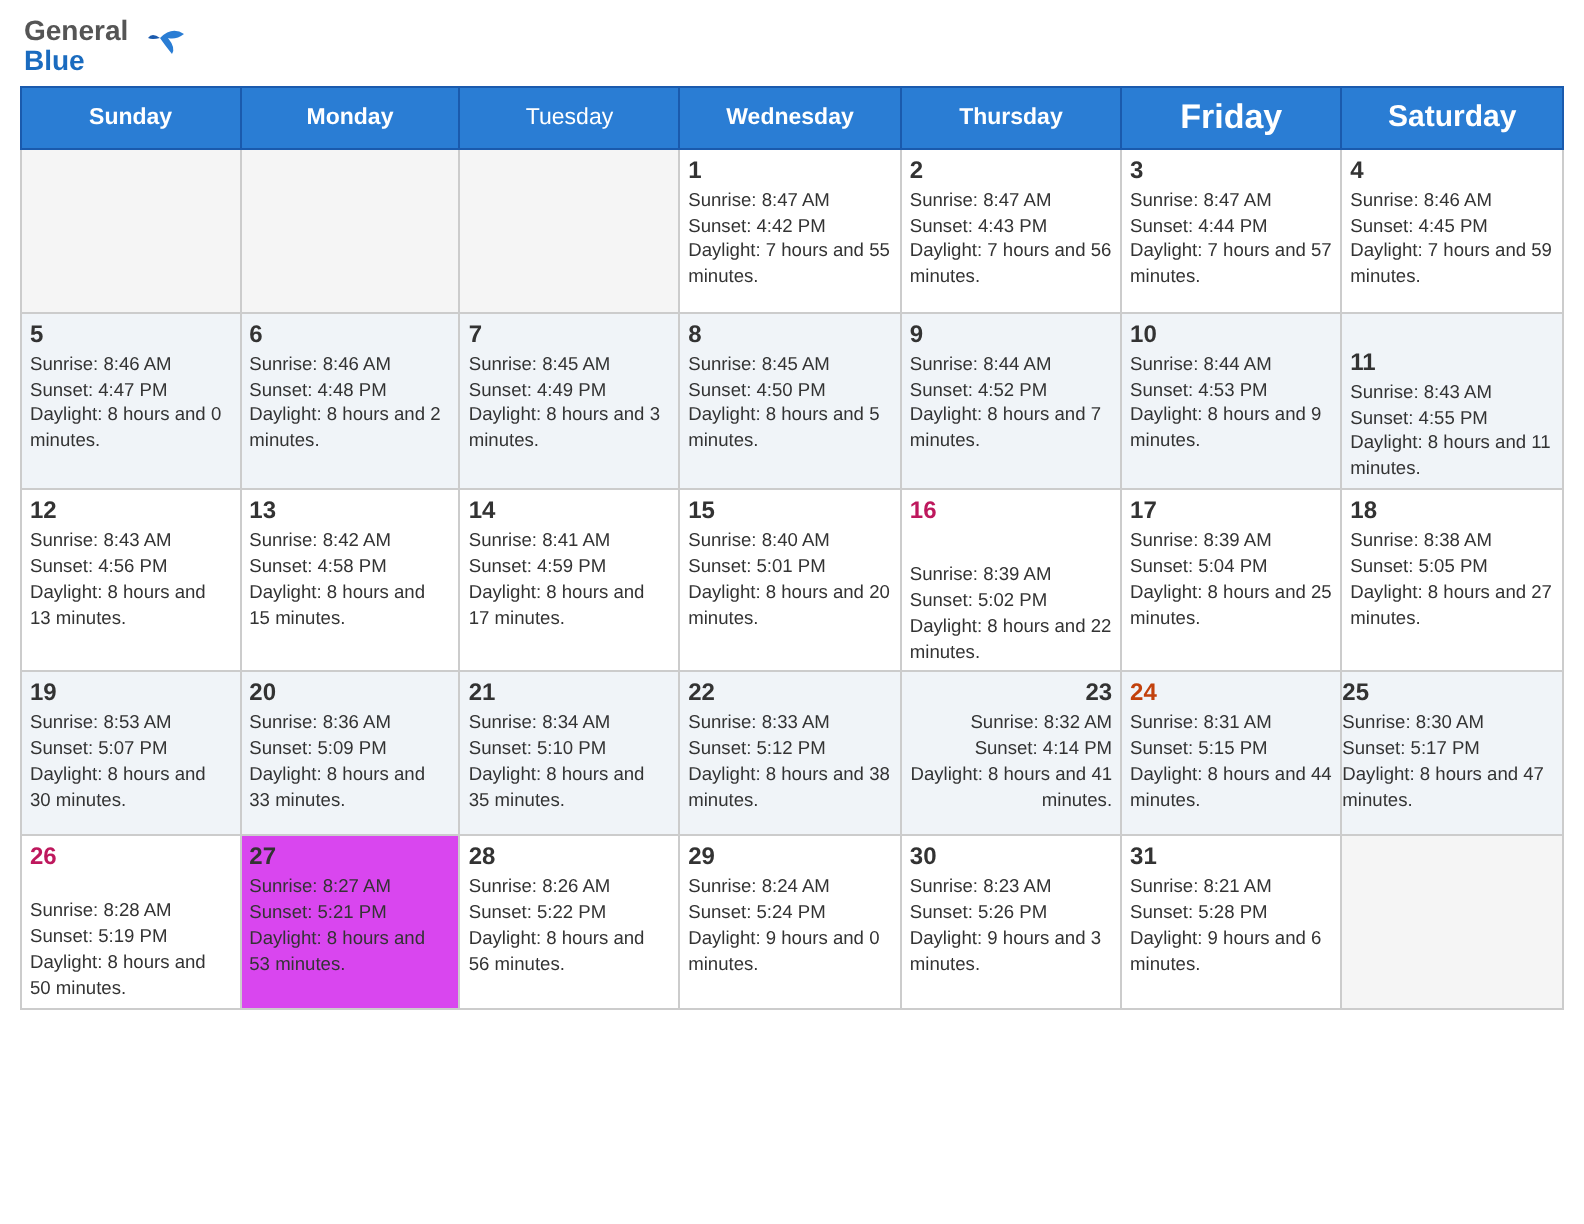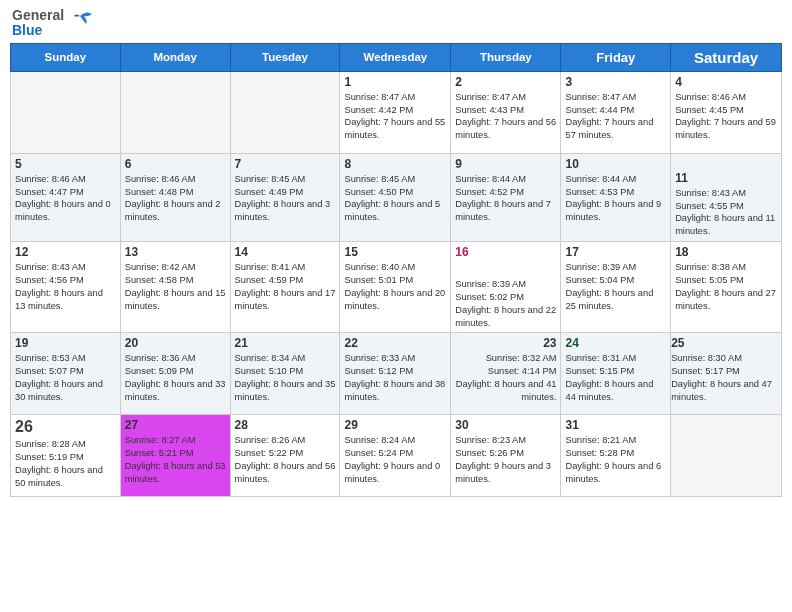--- a/index.html
+++ b/index.html
@@ -5,21 +5,21 @@
     * { box-sizing: border-box; margin: 0; padding: 0; }
     body { font-family: Arial, sans-serif; background: #fff; width: 792px; height: 612px; overflow: hidden; }
   </style>
 </head>
 <body>
 
 <div style="width:792px;height:612px;background:#fff;padding:8px 8px 4px 8px;">
 
   <div style="display:flex;justify-content:space-between;align-items:flex-start;margin-bottom:4px;padding:0 4px;">
     <div style="display:flex;align-items:center;gap:6px;">
-  <div style="display:flex;align-items:flex-start;gap:2px;">
+  <div style="display:flex;align-items:flex-end;gap:2px;">
     <div style="display:flex;flex-direction:column;line-height:1.1;">
       <span style="font-size:14px;font-weight:bold;color:#555;">General</span>
       <span style="font-size:14px;font-weight:bold;color:#1a6bbf;">Blue</span>
     </div>
     <svg width="28" height="28" viewBox="0 0 28 28">
       <path d="M14 8 Q20 2 26 6 Q22 9 18 8 Q22 13 20 16 Q16 11 14 8Z" fill="#2a7dd4"></path>
       <path d="M14 8 Q10 5 8 8 Q10 9 14 8Z" fill="#1a5aad"></path>
     </svg>
   </div>
 </div>
@@ -28,24 +28,24 @@
       <div style="font-size:13px;color:#555;margin-top:2px;"></div>
     </div>
   </div>
 
   <div style="padding:0 2px;">
     <table style="width:100%;border-collapse:collapse;">
       <thead>
         <tr id="header-row">
             <th style="background: rgb(42, 125, 212); color: rgb(255, 255, 255); text-align: center; font-size: 11.5px; font-weight: bold; padding: 5px 2px; border: 1px solid rgb(26, 90, 173);">Sunday</th>
             <th style="background: rgb(42, 125, 212); color: rgb(255, 255, 255); text-align: center; font-size: 11.5px; font-weight: bold; padding: 5px 2px; border: 1px solid rgb(26, 90, 173);">Monday</th>
-            <th style="background: rgb(42, 125, 212); color: rgb(255, 255, 255); text-align: center; font-size: 11.5px; font-weight: bold; padding: 5px 2px; border: 1px solid rgb(26, 90, 173);">Tuesday</th>
+            <th style="background: rgb(42, 125, 212); color: rgb(255, 255, 255); text-align: center; font-size: 11.5px; font-weight: normal; padding: 5px 2px; border: 1px solid rgb(26, 90, 173);">Tuesday</th>
             <th style="background: rgb(42, 125, 212); color: rgb(255, 255, 255); text-align: center; font-size: 11.5px; font-weight: bold; padding: 5px 2px; border: 1px solid rgb(26, 90, 173);">Wednesday</th>
             <th style="background: rgb(42, 125, 212); color: rgb(255, 255, 255); text-align: center; font-size: 11.5px; font-weight: bold; padding: 5px 2px; border: 1px solid rgb(26, 90, 173);">Thursday</th>
-            <th style="background: rgb(42, 125, 212); color: rgb(255, 255, 255); text-align: center; font-size: 13px; font-weight: bold; padding: 5px 2px; border: 1px solid rgb(26, 90, 173);">Friday</th>
+            <th style="background: rgb(42, 125, 212); color: rgb(255, 255, 255); text-align: center; font-size: 17px; font-weight: bold; padding: 5px 2px; border: 1px solid rgb(26, 90, 173);">Friday</th>
             <th style="background: rgb(42, 125, 212); color: rgb(255, 255, 255); text-align: center; font-size: 15px; font-weight: bold; padding: 5px 2px; border: 1px solid rgb(26, 90, 173);">Saturday</th>
           </tr>
       </thead>
       <tbody id="calendar-body">
           <tr>
             <td style="border: 1px solid rgb(204, 204, 204); vertical-align: top; padding: 3px 4px; width: 113px; height: 82px; background: rgb(245, 245, 245);"></td>
             <td style="border: 1px solid rgb(204, 204, 204); vertical-align: top; padding: 3px 4px; width: 113px; height: 82px; background: rgb(245, 245, 245);"></td>
             <td style="border: 1px solid rgb(204, 204, 204); vertical-align: top; padding: 3px 4px; width: 113px; height: 82px; background: rgb(245, 245, 245);"></td>
             <td style="border: 1px solid rgb(204, 204, 204); vertical-align: top; padding: 3px 4px; width: 113px; height: 82px; background: rgb(255, 255, 255);">
               <div style="font-weight: bold; font-size: 12px; margin-bottom: 2px; color: rgb(51, 51, 51);">1</div>
@@ -185,35 +185,35 @@
 Sunset: 5:12 PM
 Daylight: 8 hours and 38 minutes.</div>
             </td>
             <td style="border: 1px solid rgb(204, 204, 204); vertical-align: top; padding: 3px 4px; width: 113px; height: 82px; background: rgb(240, 244, 248); text-align: right;">
               <div style="font-weight: bold; font-size: 12px; margin-bottom: 2px; color: rgb(51, 51, 51);">23</div>
               <div style="font-size: 9.3px; line-height: 1.38; color: rgb(51, 51, 51); white-space: pre-line;">Sunrise: 8:32 AM
 Sunset: 4:14 PM
 Daylight: 8 hours and 41 minutes.</div>
             </td>
             <td style="border: 1px solid rgb(204, 204, 204); vertical-align: top; padding: 3px 4px; width: 113px; height: 82px; background: rgb(240, 244, 248);">
-              <div style="font-weight: bold; font-size: 12px; margin-bottom: 2px; color: #14532d;">24</div>
+              <div style="font-weight: bold; font-size: 12px; margin-bottom: 2px; color: #c2410c;">24</div>
               <div style="font-size: 9.3px; line-height: 1.38; color: rgb(51, 51, 51); white-space: pre-line;">Sunrise: 8:31 AM
 Sunset: 5:15 PM
 Daylight: 8 hours and 44 minutes.</div>
             </td>
             <td style="border: 1px solid rgb(204, 204, 204); vertical-align: top; padding: 3px 0; width: 113px; height: 82px; background: rgb(240, 244, 248);">
               <div style="font-weight: bold; font-size: 12px; margin-bottom: 2px; color: rgb(51, 51, 51);">25</div>
               <div style="font-size: 9.3px; line-height: 1.38; color: rgb(51, 51, 51); white-space: pre-line;">Sunrise: 8:30 AM
 Sunset: 5:17 PM
 Daylight: 8 hours and 47 minutes.</div>
             </td>
           </tr>
           <tr>
             <td style="border: 1px solid rgb(204, 204, 204); vertical-align: top; padding: 3px 4px; width: 113px; height: 82px; background: rgb(255, 255, 255);">
-              <div style="font-weight: bold; font-size: 16px; margin-bottom: 2px; color: #404040;">26</div>
+              <div style="font-weight: bold; font-size: 12px; margin-bottom: 14px; color: #be185d;">26</div>
               <div style="font-size: 9.3px; line-height: 1.38; color: rgb(51, 51, 51); white-space: pre-line;">Sunrise: 8:28 AM
 Sunset: 5:19 PM
 Daylight: 8 hours and 50 minutes.</div>
             </td>
             <td style="border: 1px solid rgb(204, 204, 204); vertical-align: top; padding: 3px 4px; width: 113px; height: 82px; background: #d946ef;">
               <div style="font-weight: bold; font-size: 12px; margin-bottom: 2px; color: rgb(51, 51, 51);">27</div>
               <div style="font-size: 9.3px; line-height: 1.38; color: rgb(51, 51, 51); white-space: pre-line;">Sunrise: 8:27 AM
 Sunset: 5:21 PM
 Daylight: 8 hours and 53 minutes.</div>
             </td>

